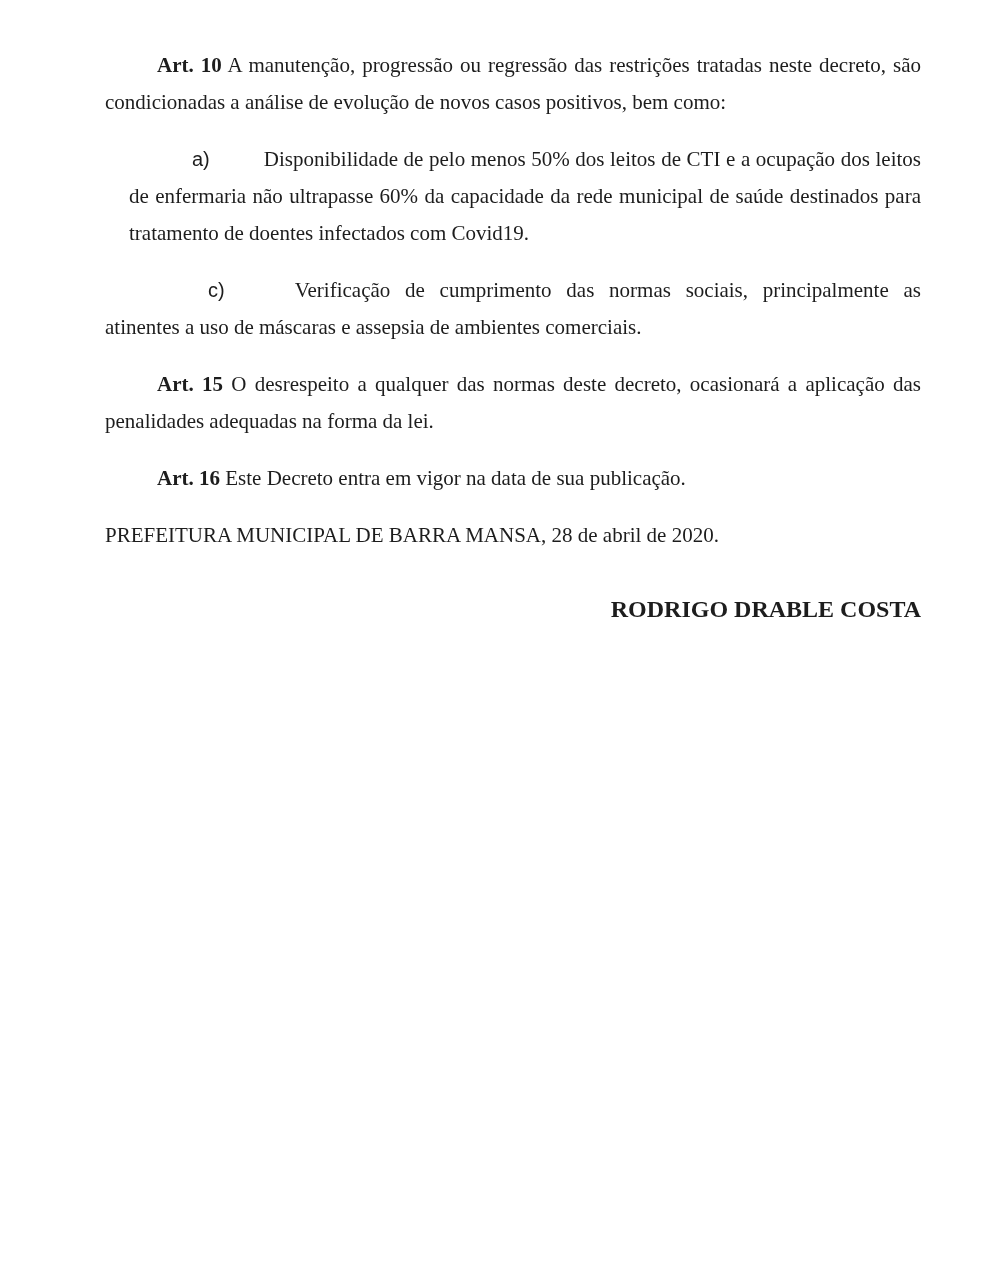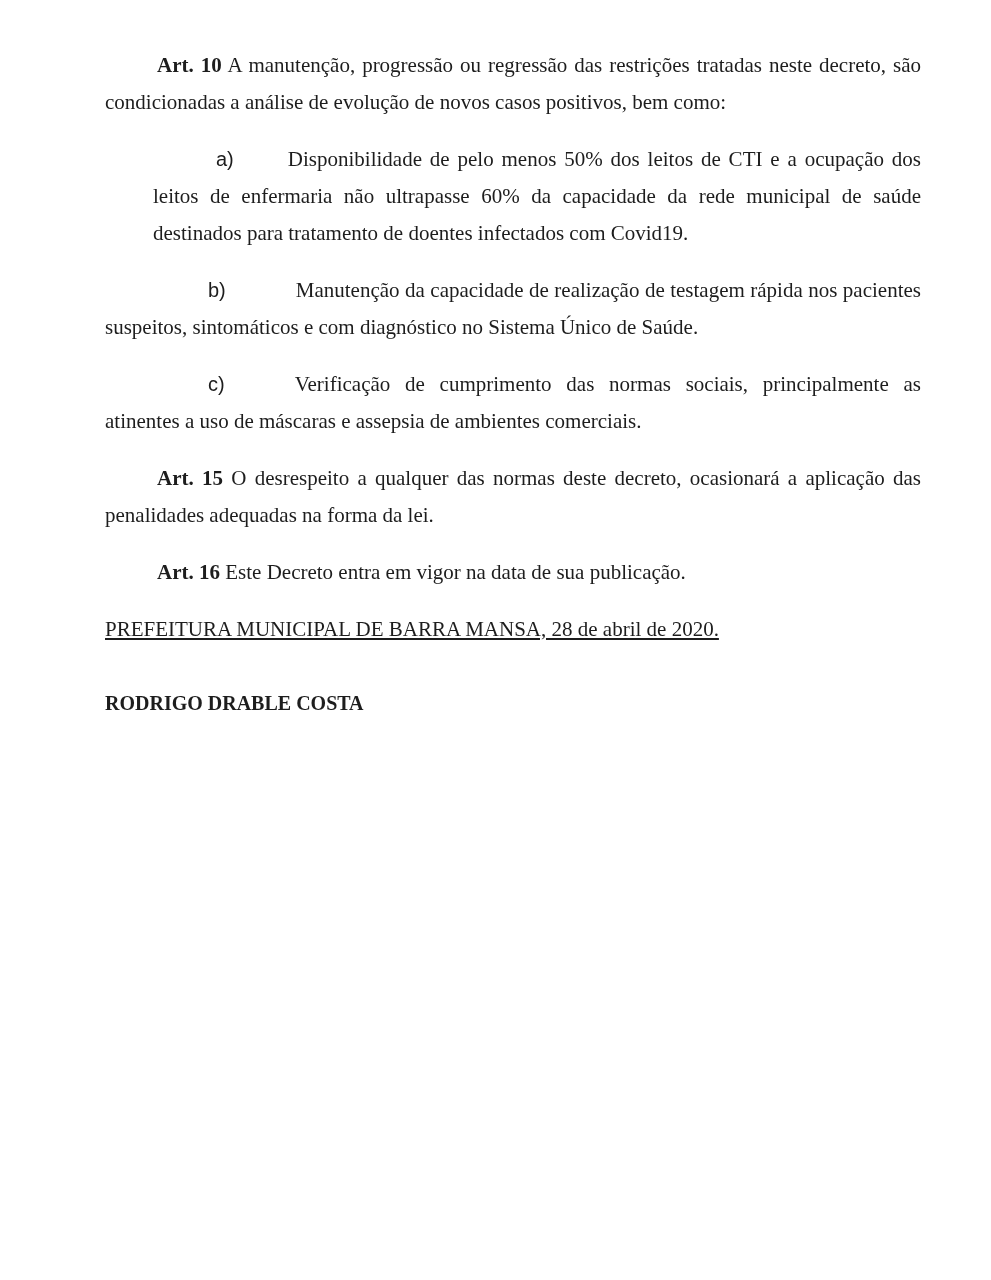--- a/index.html
+++ b/index.html
@@ -32,21 +32,21 @@
     text-indent: 52px;
   }
   .doc-body p.article strong {
     font-weight: bold;
   }
   .doc-body p.list-item {
     text-indent: 103px;
   }
   
   .doc-body p.list-item:nth-child(2) {
-    margin-left: 48px;
+    margin-left: 24px;
     text-indent: 63px;
   }
   .doc-body p.list-item .marker {
     font-family: "Liberation Sans", sans-serif;
     font-size: 20px;
   }
   .doc-body p.list-item .tab {
     display: inline-block;
     width: 70px;
   }
@@ -60,37 +60,35 @@
   }
   
   .doc-body p:nth-child(10) {
     margin-bottom: 33px;
   }
   .closing {
     margin: 0 0 42px 0;
     font-size: 21px;
     line-height: 37px;
     text-align: left;
-    text-decoration: underline;
   }
   .signature {
-    text-align: left;
+    text-align: right;
     font-weight: bold;
-    font-size: 20px;
+    font-size: 24px;
     line-height: 26px;
   }
 </style>
 </head>
 <body>
 
 <div class="page">
   <div class="doc-body">
       <p class="article"><strong>Art. 10</strong> A manutenção, progressão ou regressão das restrições tratadas neste decreto, são condicionadas a análise de evolução de novos casos positivos, bem como:</p>
       <p class="list-item"><span class="marker">a)</span><span class="tab"></span>Disponibilidade de pelo menos 50% dos leitos de CTI e a ocupação dos leitos de enfermaria não ultrapasse 60% da capacidade da rede municipal de saúde destinados para tratamento de doentes infectados com Covid19.</p>
-      <p class="list-item"><span class="marker">b)</span><span class="tab"></span>Manutenção da capacidade de realização de testagem rápida nos pacientes suspeitos, sintomáticos e com diagnóstico no Sistema Único de Saúde.</p>
       <p class="list-item"><span class="marker">c)</span><span class="tab"></span>Verificação de cumprimento das normas sociais, principalmente as atinentes a uso de máscaras e assepsia de ambientes comerciais.</p>
       <p class="article"><strong>Art. 15</strong> O desrespeito a qualquer das normas deste decreto, ocasionará a aplicação das penalidades adequadas na forma da lei.</p>
       <p class="article"><strong>Art. 16</strong> Este Decreto entra em vigor na data de sua publicação.</p>
     </div>
 
   <p class="closing">PREFEITURA MUNICIPAL DE BARRA MANSA, 28 de abril de 2020.</p>
 
   <div class="signature">
     <div>RODRIGO DRABLE COSTA</div>
   </div>

